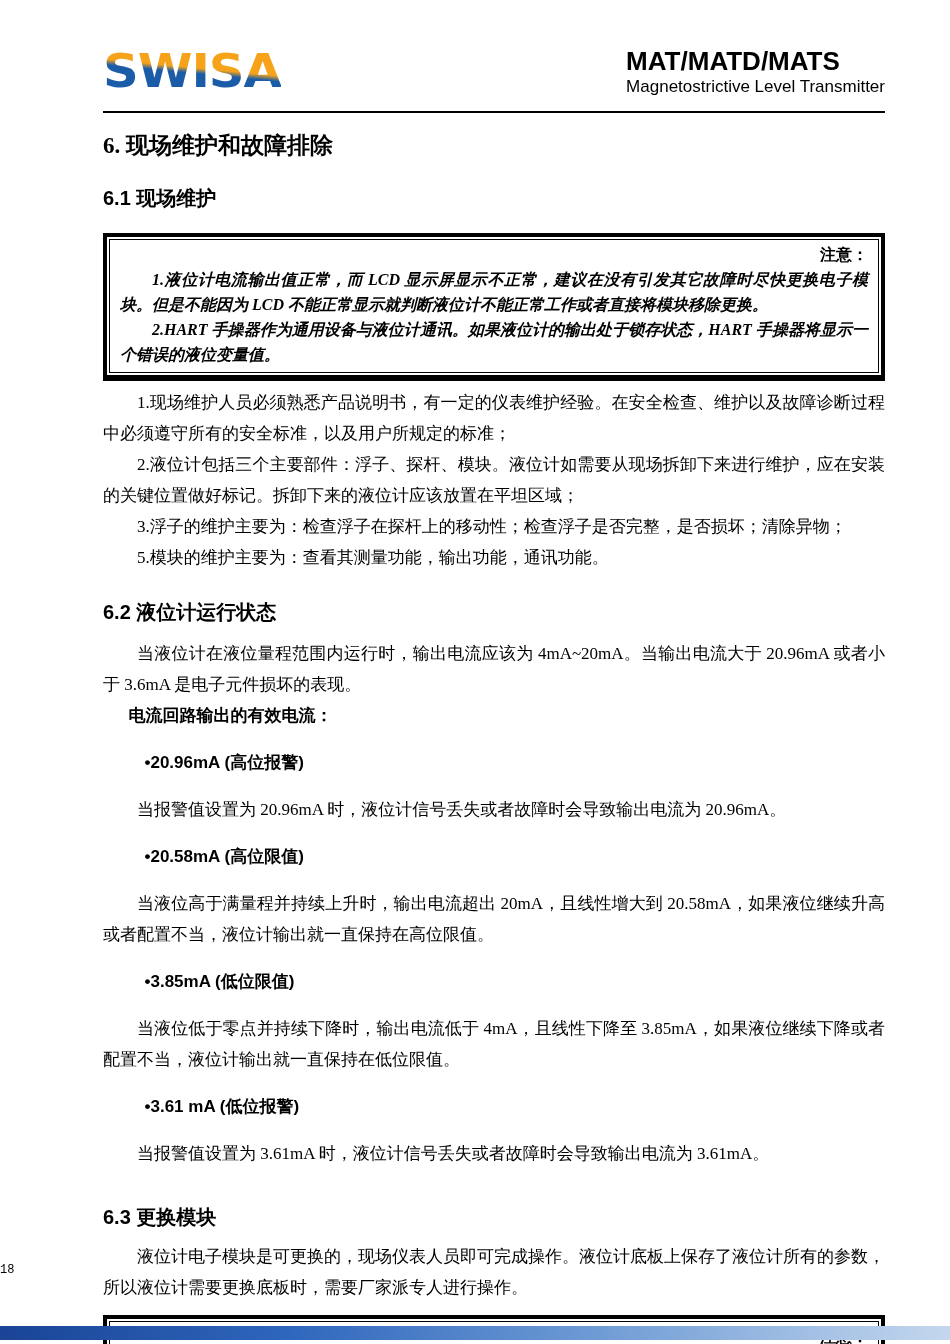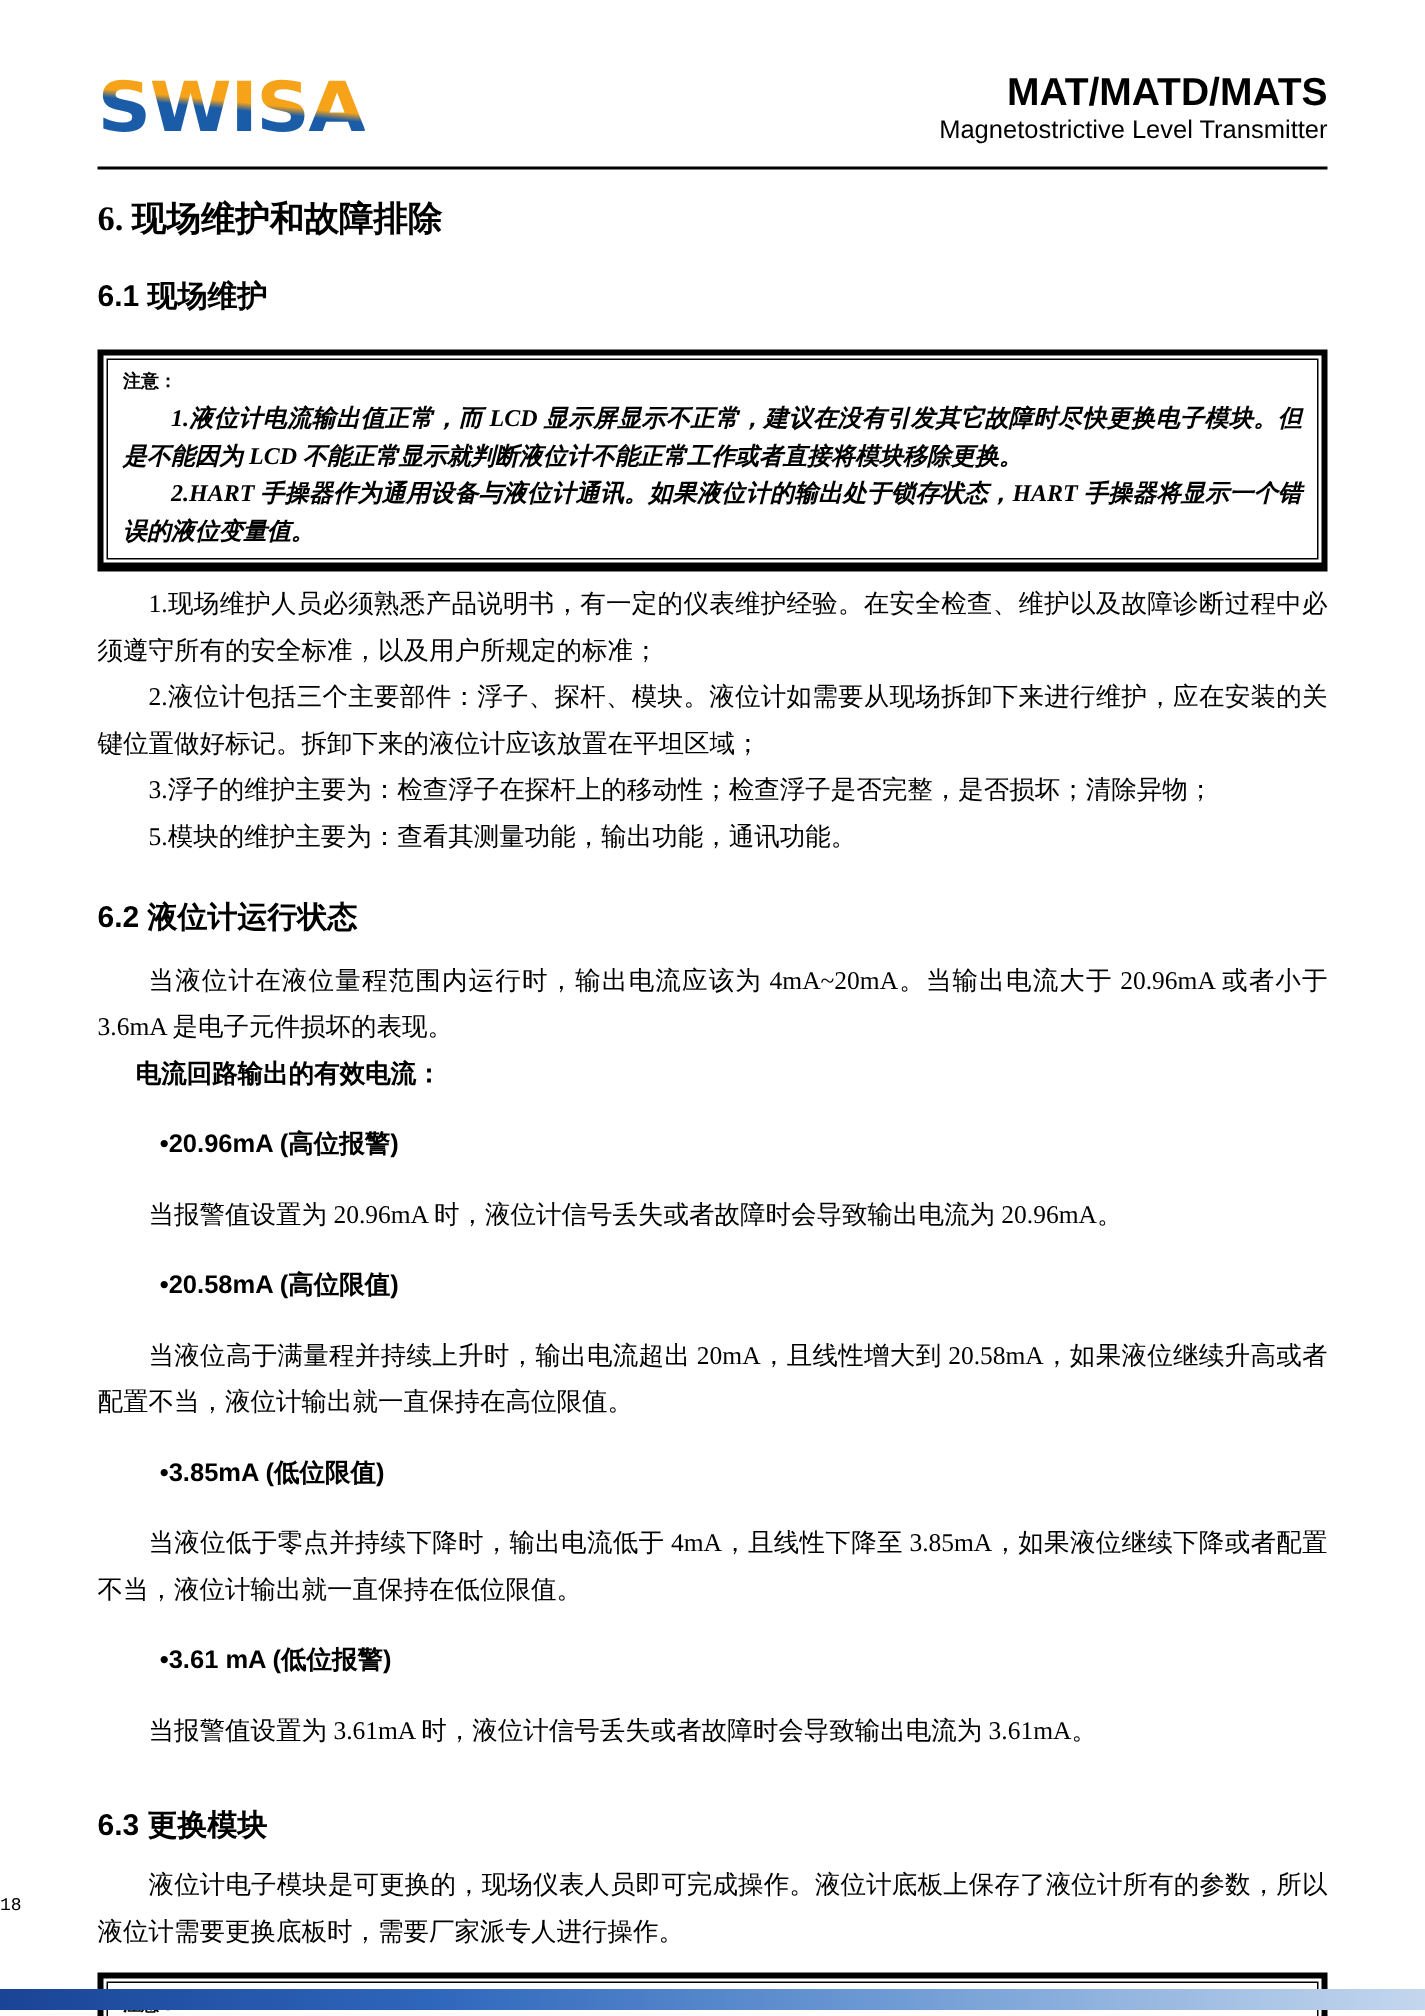--- a/index.html
+++ b/index.html
@@ -3,40 +3,40 @@
 <meta charset="utf-8">
 <style>
   html,body { margin:0; padding:0; background:#ffffff; }
   .page {
     position:relative;
     width:950px; height:1344px;
     background:#ffffff;
     color:#000;
     font-family:"Liberation Serif","DejaVu Serif",serif;
     box-sizing:border-box;
-    padding:45px 65px 0 65px;
+    padding:45px 65px 0 103px;
     overflow:hidden;
   }
   
   .header { display:flex; justify-content:space-between; align-items:flex-start; }
   .logo {
     font-family:"DejaVu Sans","Liberation Sans",sans-serif;
     font-weight:800;
     font-size:46px;
     line-height:52px;
     letter-spacing:-1px;
     background:linear-gradient(186deg,#F6A319 0%,#F6A319 45%,#1A5CA8 53%,#1A5CA8 100%);
     -webkit-background-clip:text;
     background-clip:text;
     -webkit-text-fill-color:transparent;
     color:#1A5CA8;
     transform:scaleX(1.08);
     transform-origin:left center;
   }
-  .head-right { text-align:right; padding-top:1px; }
+  .head-right { padding-top:1px; }
   .product {
     font-family:"Liberation Sans","DejaVu Sans",sans-serif;
     font-weight:bold; font-size:26px; line-height:30px;
   }
   .subtitle {
     font-family:"Liberation Sans","DejaVu Sans",sans-serif;
     font-size:17px; line-height:22px;
   }
   .rule { border:none; border-top:2px solid #000; margin:13px 0 0 0; }
 
@@ -50,21 +50,21 @@
     font-family:"Liberation Sans","DejaVu Sans",sans-serif;
     font-weight:bold; font-size:20px; line-height:24px;
     margin:27px 0 0 0;
   }
 
   
   .notice { margin-top:23px; border:4px solid #000; border-bottom-width:6px; padding:2px; }
   .notice-inner { border:1px solid #000; padding:2px 10px 5px 10px; }
   .notice-label {
     font-family:"Liberation Sans","DejaVu Sans",sans-serif;
-    font-weight:bold; font-size:12px; line-height:25px;
+    font-weight:bold; font-size:16px; line-height:25px;text-align:right;
   }
   .notice-item {
     margin:0; font-weight:bold; font-style:italic;
     font-size:16px; line-height:25px;
     text-indent:2em; text-align:justify;
   }
   .notice-plain {
     margin:0; font-family:"Liberation Sans","DejaVu Sans",sans-serif;
     font-weight:bold; font-size:11px; line-height:26px;
     text-indent:2em; text-align:justify;

